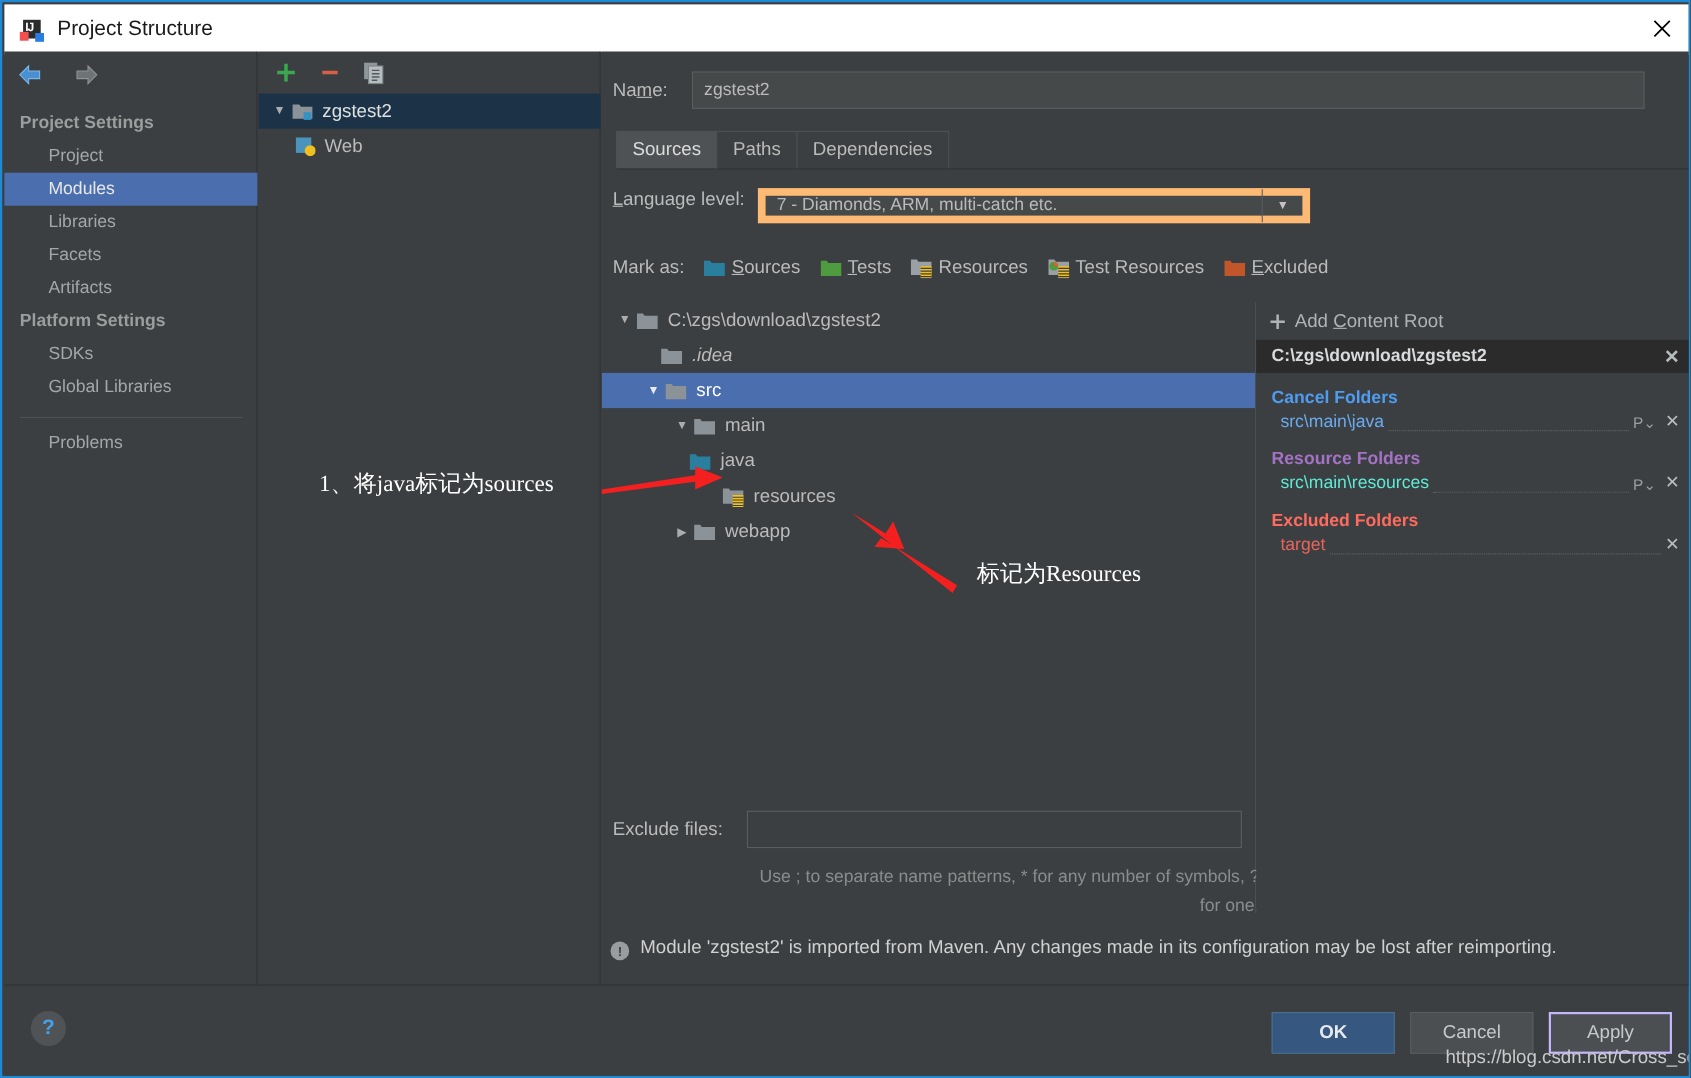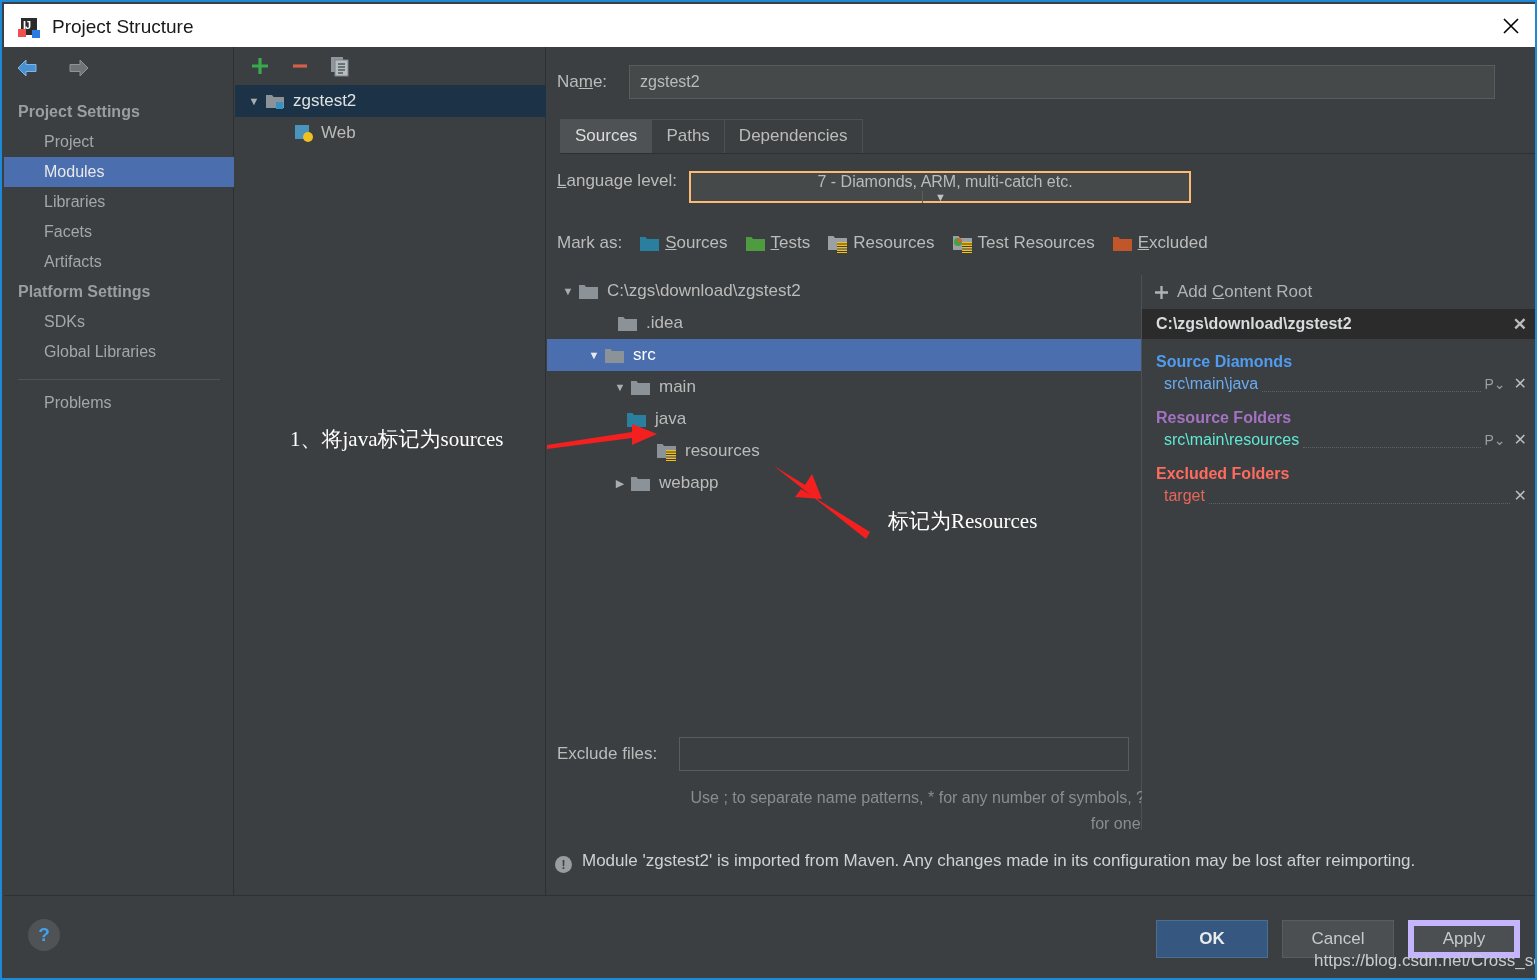--- a/index.html
+++ b/index.html
@@ -180,25 +180,24 @@
   .tab.active { background: #4e5254; color: #dcdcdc; }
 
   .lang-row {
     position: absolute; left: 10px; top: 124px;
     display: flex; align-items: flex-start;
   }
   .lang-select {
     margin-left: 12px;
     width: 502px; height: 32px;
     background: #45494a;
-    border: 2px solid #fdba74;
+    border: 7px solid #fdba74;
     display: flex; align-items: center;
     box-sizing: border-box;
     cursor: pointer;
-    flex-direction: column;
   }
   .lang-val {
     flex: 1; padding-left: 10px;
     font-size: 16px; color: #bbbbbb;
     font-family: "Liberation Sans", sans-serif;
   }
   .lang-arrow {
     width: 36px; height: 30px;
     border-left: 1px solid #5a5d5e;
     display: flex; align-items: center; justify-content: center;
@@ -350,21 +349,21 @@
     background: #365880; border: 1px solid #4a708f;
     color: #e8eaec; font-weight: bold;
   }
   .btn-cancel {
     left: 1278px; width: 112px;
     background: #4b4f51; border: 1px solid #5a5d5e;
     color: #c7c9ca;
   }
   .btn-apply {
     left: 1404px; width: 112px;
-    background: #4b4f51; border: 6px solid #c4b5fd;
+    background: #4b4f51; border: 2px solid #c4b5fd;
     color: #c7c9ca;
   }
   .watermark {
     position: absolute; left: 1312px; top: 949px;
     font-size: 17px; color: #c9cbcd;
     font-family: "Liberation Sans", sans-serif;
     white-space: nowrap;
   }
 
   
@@ -457,21 +456,21 @@
         <div class="mod-row selected" style="padding-left:8px;">
           <span class="tri">▼</span>
           <span style="margin-right:8px;display:flex;">
             <svg width="20" height="18" viewBox="0 0 20 18">
               <path d="M1 3 h6 l1.6 2 H19 v11 H1 Z" fill="#8b9399"></path>
               <rect x="11" y="10" width="7" height="7" fill="#3592c4"></rect>
             </svg>
           </span>
           <span>zgstest2</span>
         </div>
-        <div class="mod-row" style="padding-left:58px;">
+        <div class="mod-row" style="padding-left:32px;">
           <span style="margin-right:8px;display:flex;">
             <svg width="20" height="18" viewBox="0 0 20 18">
               <rect x="2" y="1" width="14" height="14" fill="#4a93bd"></rect>
               <circle cx="15" cy="13" r="5" fill="#f0c020"></circle>
             </svg>
           </span>
           <span>Web</span>
         </div>
       </div>
     </div>
@@ -557,21 +556,21 @@
         <div class="src-row" style="padding-left:10px;">
           <span class="tri">▼</span>
           <span style="margin-right:9px;display:flex;">
             <svg width="19" height="17" viewBox="0 0 19 17">
                 <path d="M0 2 h5.5 l1.5 2 H19 v12 H0 Z" fill="#8b9399"></path>
               </svg>
           </span>
           <span>C:\zgs\download\zgstest2</span>
         </div>
 
-        <div class="src-row" style="padding-left:71px;">
+        <div class="src-row" style="padding-left:54px;font-style:italic;">
           <span style="margin-right:9px;display:flex;">
             <svg width="19" height="17" viewBox="0 0 19 17">
                 <path d="M0 2 h5.5 l1.5 2 H19 v12 H0 Z" fill="#8b9399"></path>
               </svg>
           </span>
           <span>.idea</span>
         </div>
 
         <div class="src-row selected" style="padding-left:36px;">
           <span class="tri" style="color:#e6eaf0;">▼</span>
@@ -645,21 +644,21 @@
             </svg>
           </span>
           <span>Add <span class="mn">C</span>ontent Root</span>
         </div>
 
         <div class="root-title">
           <span>C:\zgs\download\zgstest2</span>
           <span class="root-x">✕</span>
         </div>
 
-        <div class="grp-title" style="color:#4f9cf0;">Source Diamonds</div>
+        <div class="grp-title" style="color:#4f9cf0;">Cancel Folders</div>
         <div class="folder-row">
           <span class="folder-name" style="color:#6aabf0;">src\main\java</span>
           <span class="dotfill"></span>
           <span class="fr-pkg">P⌄</span>
           <span class="fr-x">✕</span>
         </div>
 
         <div class="grp-title" style="color:#a472c4;">Resource Folders</div>
         <div class="folder-row">
           <span class="folder-name" style="color:#5eead4;">src\main\resources</span>

